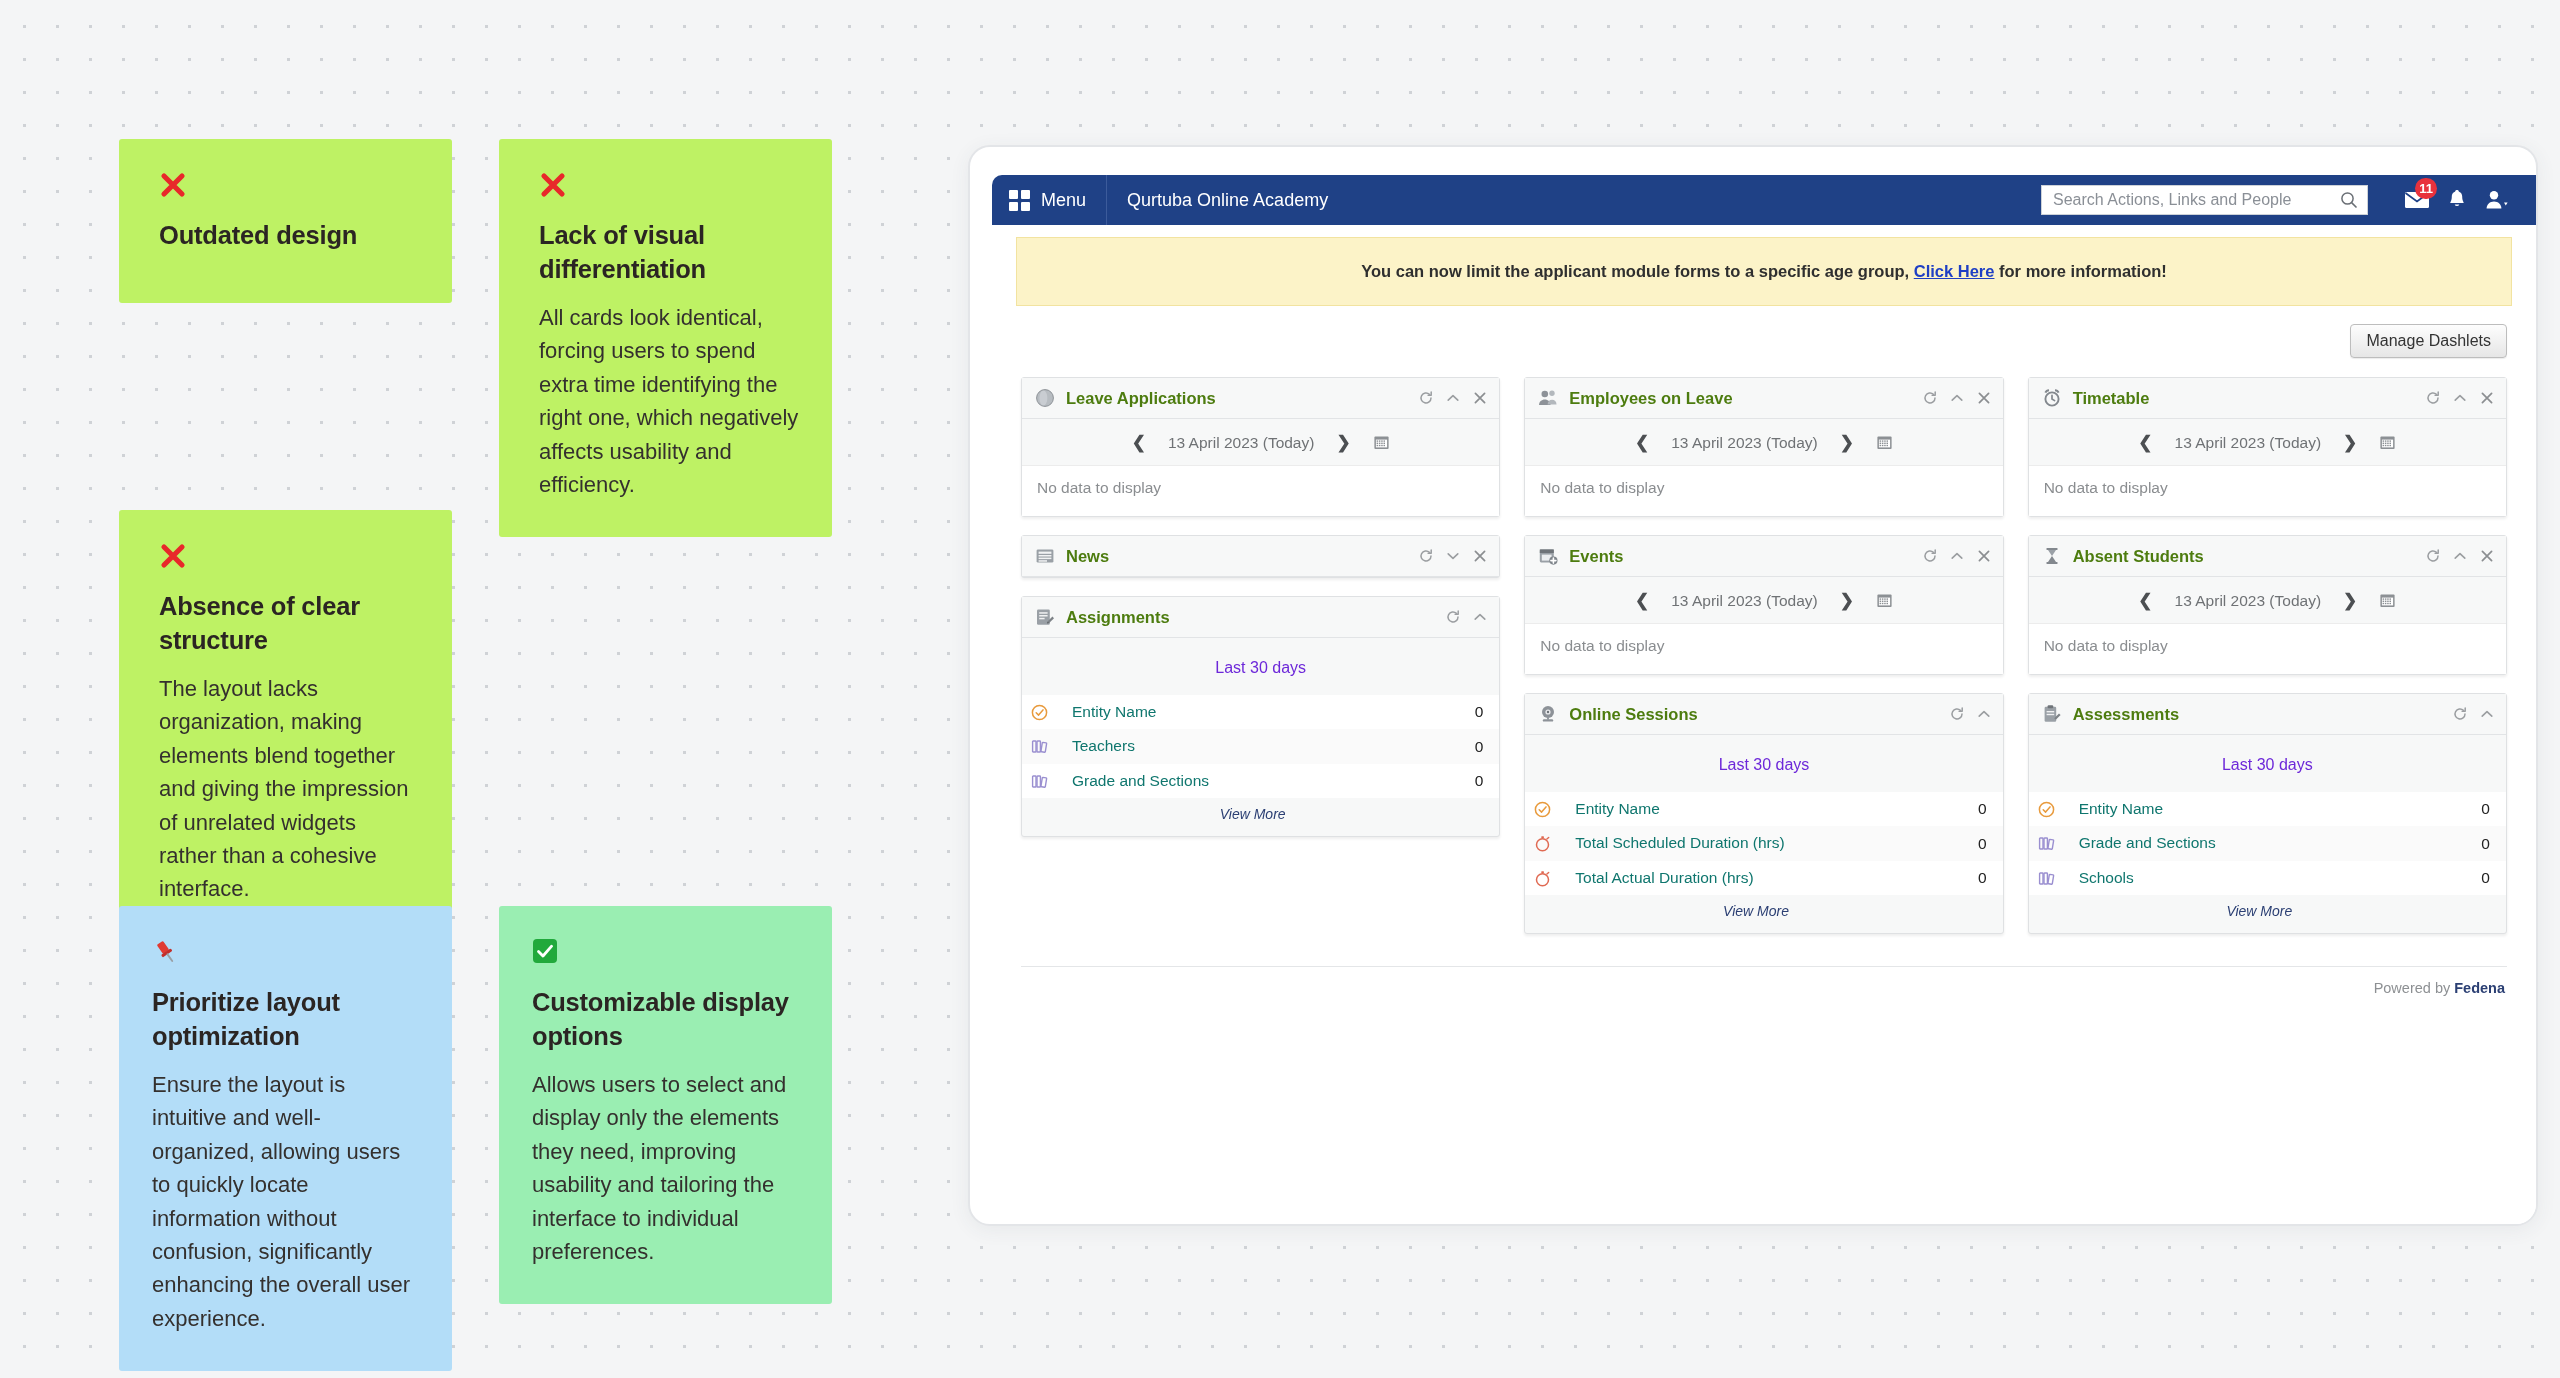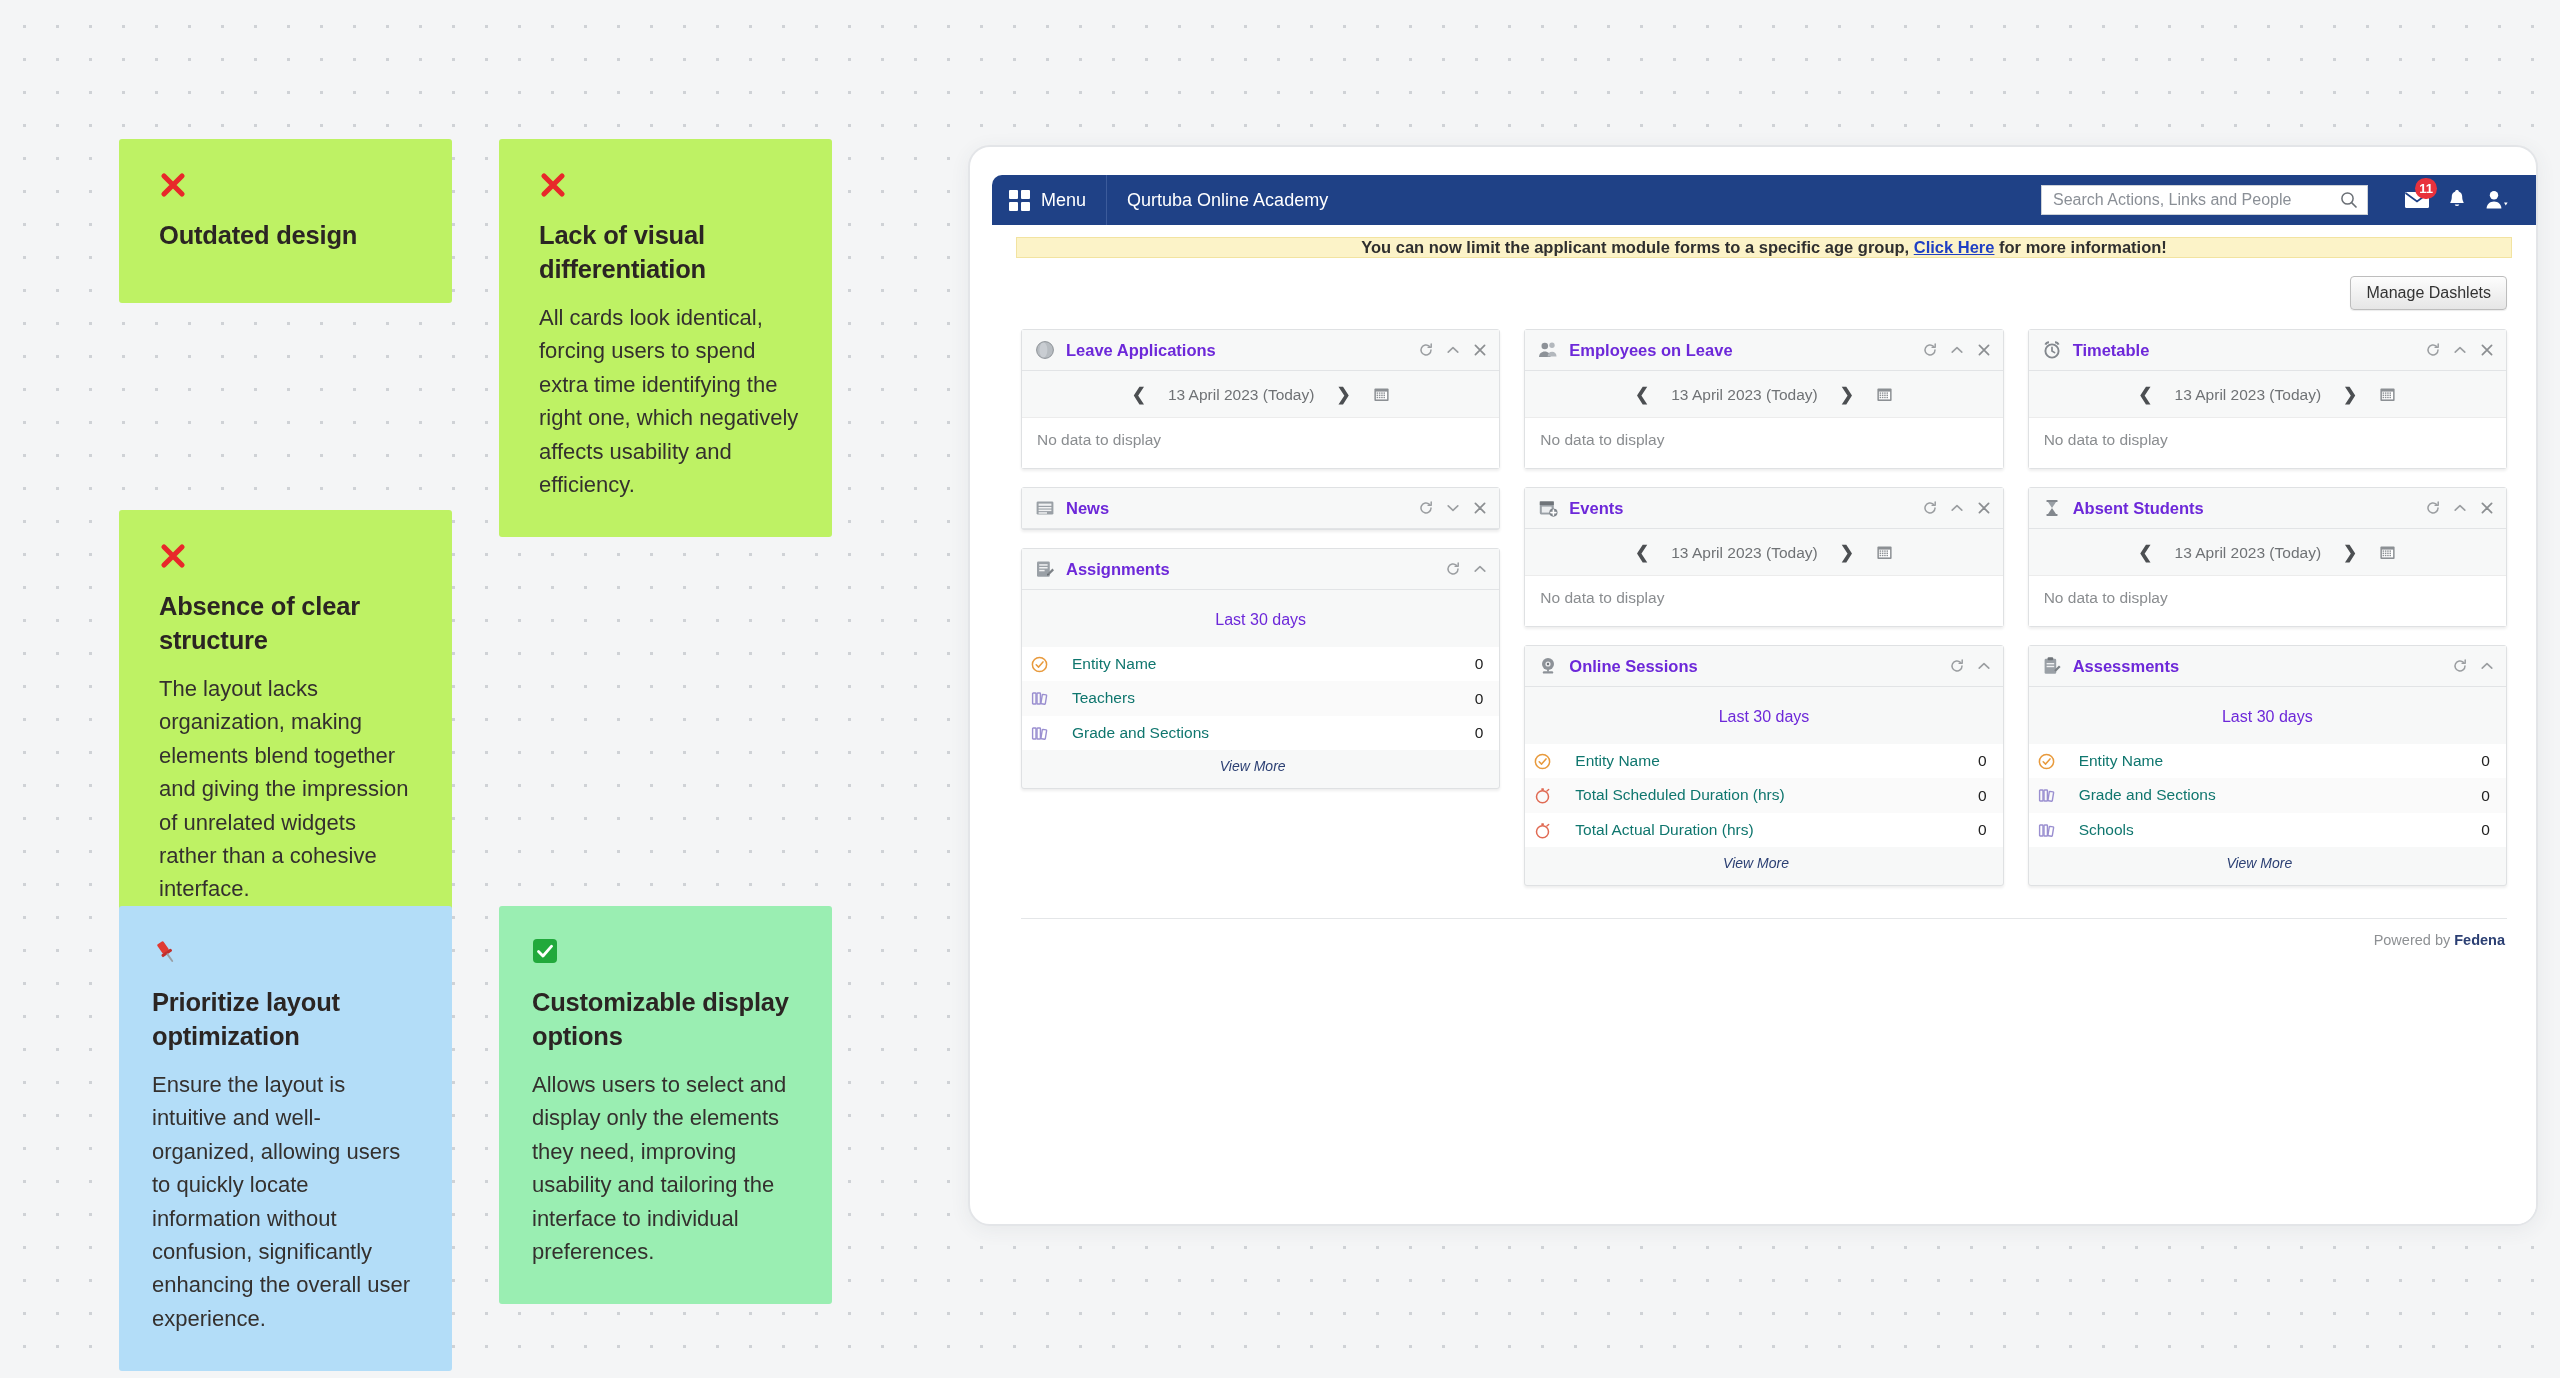--- a/index.html
+++ b/index.html
@@ -186,21 +186,21 @@
     justify-content: center;
     line-height: 1;
   }
 
   
   #notice-bar {
     margin: 12px 24px 0 24px;
     background: #fcf3c8;
     border: 1px solid #f2e3a0;
     text-align: center;
-    padding: 0 6px;
+    padding: 24px 6px;
     font-size: 16.5px;
     font-weight: bold;
     color: #2f2f2f;
   }
   #notice-bar a {
     color: #1f3fc4;
     text-decoration: underline;
   }
 
   
@@ -241,21 +241,21 @@
     display: flex;
     align-items: center;
     gap: 11px;
     padding: 10px 12px 10px 13px;
     border-bottom: 1px solid #e2e4e6;
     background: #f7f8f8;
   }
   .dashlet-title {
     font-size: 16.5px;
     font-weight: bold;
-    color: #6d28d9;
+    color: #4d7c0f;
     flex: 1;
   }
   .dashlet-head .w-icon { width: 20px; height: 20px; flex: none; display: block; }
   .head-actions { display: flex; align-items: center; gap: 13px; }
   .head-actions span { width: 14px; height: 14px; display: block; color: #9b9ea1; }
   .head-actions svg { display: block; }
 
   .date-row {
     display: flex;
     align-items: center;

